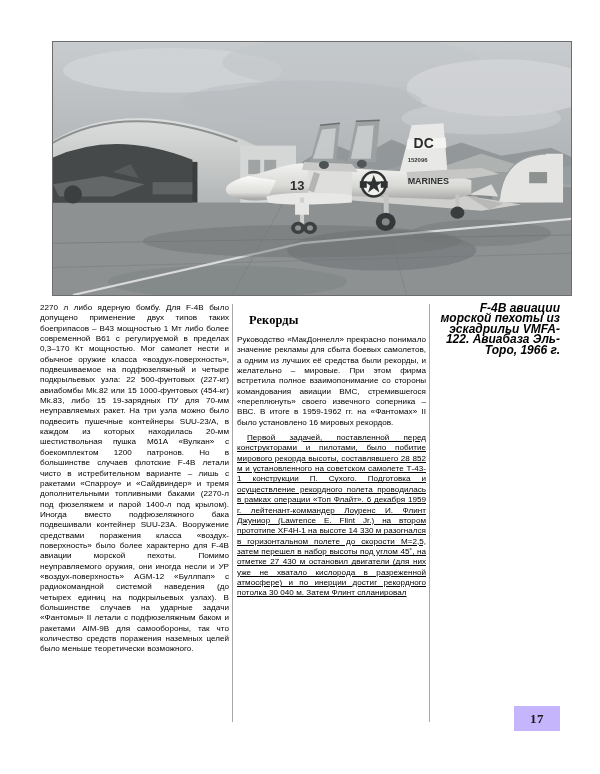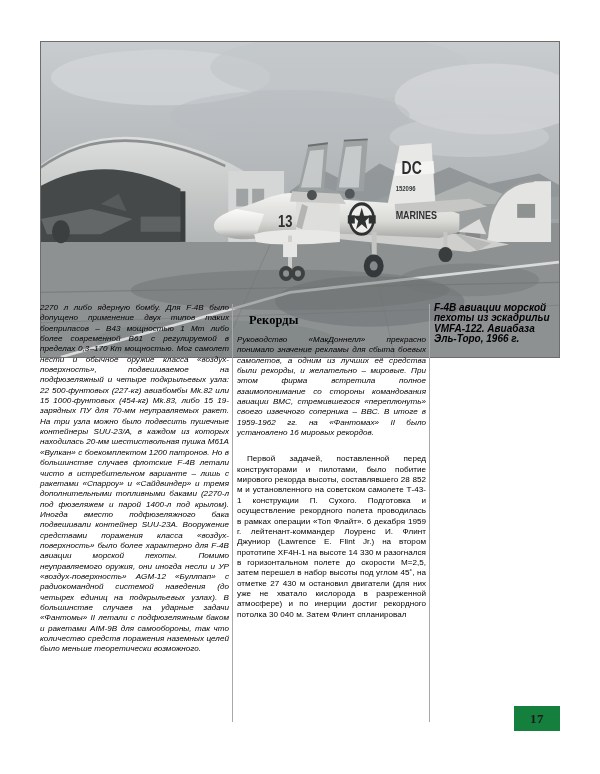--- a/index.html
+++ b/index.html
@@ -12,24 +12,24 @@
     height: 774px;
     position: relative;
     font-family: "Liberation Sans", sans-serif;
     color: #000;
     overflow: hidden;
   }
 
   
   .photo-wrap {
     position: absolute;
-    left: 40px;
+    left: 52px;
     top: 41px;
     width: 520px;
-    height: 317px;
+    height: 255px;
     border: 1px solid #6d6d6d;
     box-sizing: border-box;
     overflow: hidden;
     background: #ec4899;
   }
   .photo-svg { display: block; width: 100%; height: 100%; }
 
   
   .columns {
     position: absolute;
@@ -60,49 +60,49 @@
 
   p.body {
     margin: 0;
     font-size: 8.1px;
     line-height: 10.35px;
     text-align: justify;
     text-indent: 10px;
     letter-spacing: 0.02px;
     hyphens: none;
   }
-  p.body.noindent { text-indent: 0; font-style: italic; }
-  p.body + p.body { margin-top: 16px; }
+  p.body.noindent { text-indent: 0; }
+  p.body + p.body { margin-top: 5px; text-decoration: underline; }
 
   h2.section {
     margin: 11px 0 8px 12px;
     font-family: "Liberation Serif", serif;
     font-weight: bold;
     font-size: 12.4px;
     line-height: 13px;
     letter-spacing: 0.1px;
   }
 
   .caption {
     margin: 0;
-    font-size: 10px;
+    font-size: 12px;
     line-height: 10.4px;
     font-weight: bold;
     font-style: italic;
-    text-align: left;
+    text-align: right;
   }
 
   
   .pagenum-box {
     position: absolute;
     right: 40px;
     top: 706px;
     width: 46px;
     height: 25px;
-    background: #15803d;
+    background: #c4b5fd;
     display: flex;
     align-items: center;
     justify-content: center;
   }
   .pagenum {
     font-family: "Liberation Serif", serif;
     font-weight: bold;
     font-size: 13px;
     color: #1a1a1a;
     letter-spacing: 0.5px;

